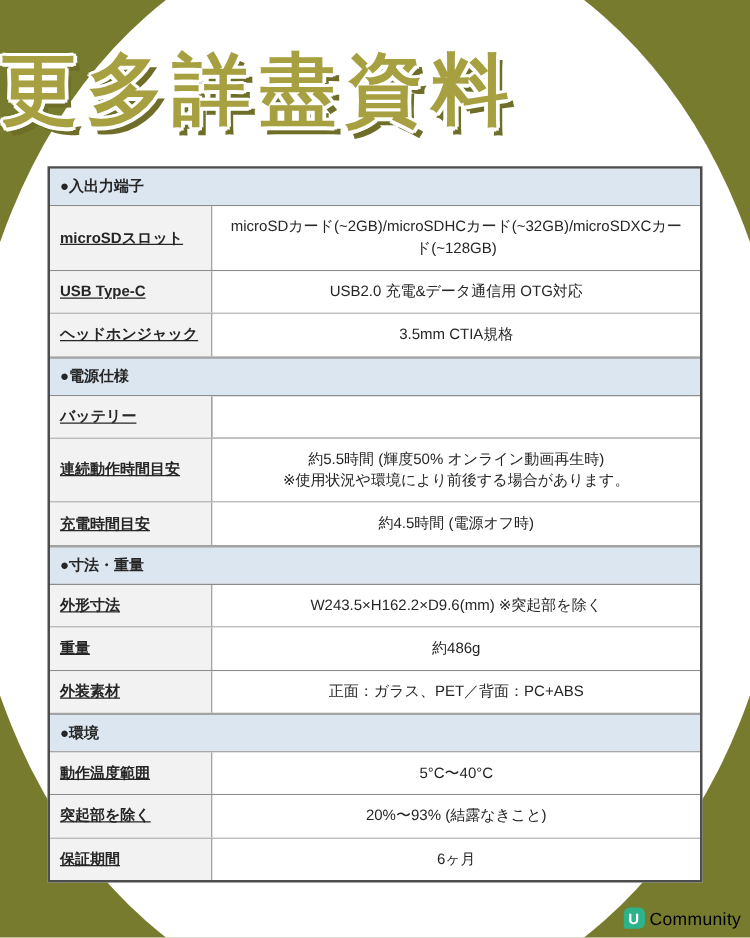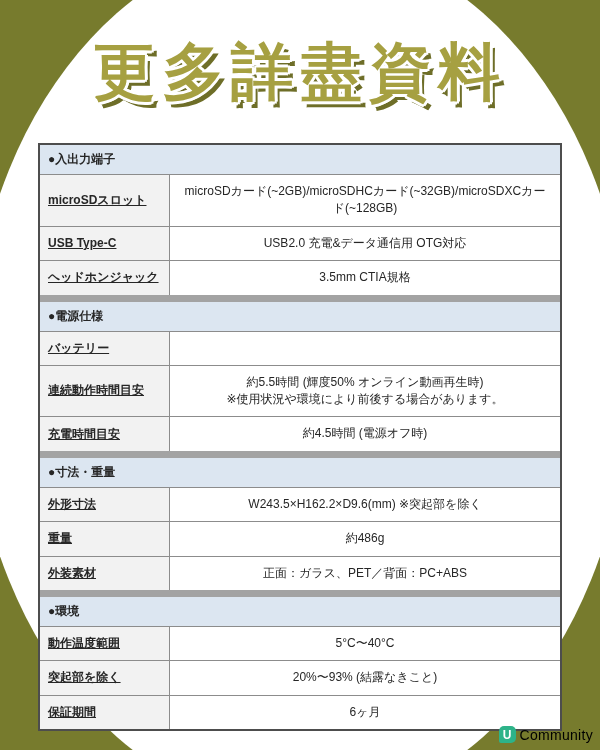--- a/index.html
+++ b/index.html
@@ -14,47 +14,47 @@
   .white-ellipse {
     position: absolute;
     left: -30px; top: -60px;
     width: 660px; height: 870px;
     background: #ffffff;
     border-radius: 50%;
   }
   .title {
     position: absolute;
     top: 30px; left: 0; right: 0;
-    text-align: center;
+    text-align: left;
     font-size: 62px;
     font-weight: 900;
     letter-spacing: 7px;
     color: #A6A041;
     text-shadow:
       -2px -2px 0 #ffffff, 2px -2px 0 #ffffff,
       -2px 2px 0 #ffffff, 2px 2px 0 #ffffff,
       0 -3px 0 #ffffff, 0 3px 0 #ffffff,
       -3px 0 0 #ffffff, 3px 0 0 #ffffff,
       5px 6px 0 #6E6E28;
     white-space: nowrap;
   }
   .spec-table {
     position: absolute;
-    left: 38px; top: 143px;
+    left: 38px; top: 133px;
     width: 524px;
     border: 2px solid #4d4d4d;
     background: #ffffff;
     font-size: 12px;
     color: #262626;
   }
   .sec-header {
     background: #dce6f1;
     font-weight: bold;
     padding: 6px 8px;
-    border-top: 7px solid #a3a3a3;
+    border-top: 2px solid #a3a3a3;
     min-height: 26px;
     display: flex; align-items: center;
   }
   .spec-table > .sec-header:first-child { border-top: none; }
   .row {
     display: flex;
     border-top: 1px solid #8c8c8c;
     min-height: 32px;
   }
   .row .cell-label {

